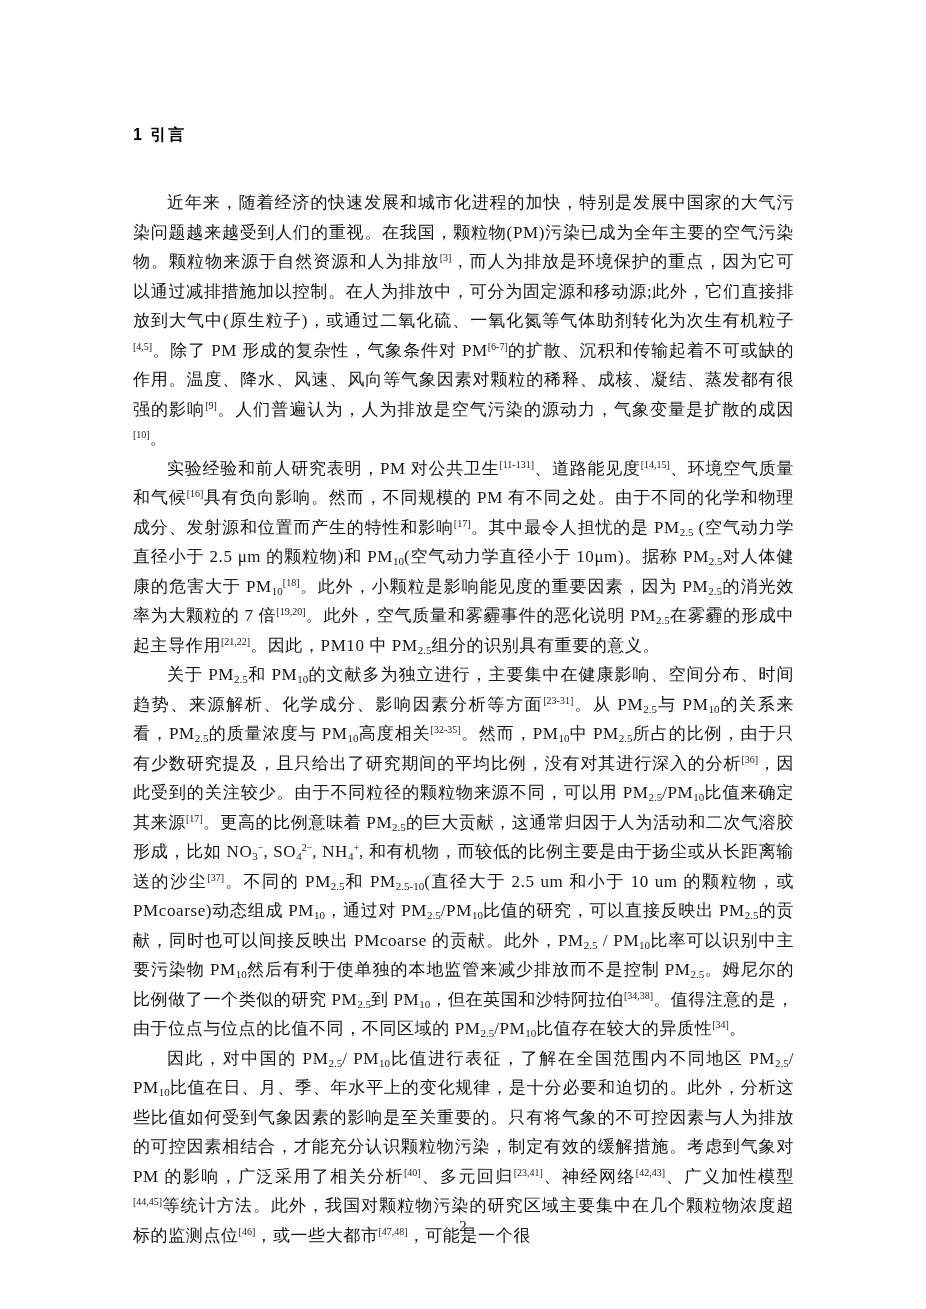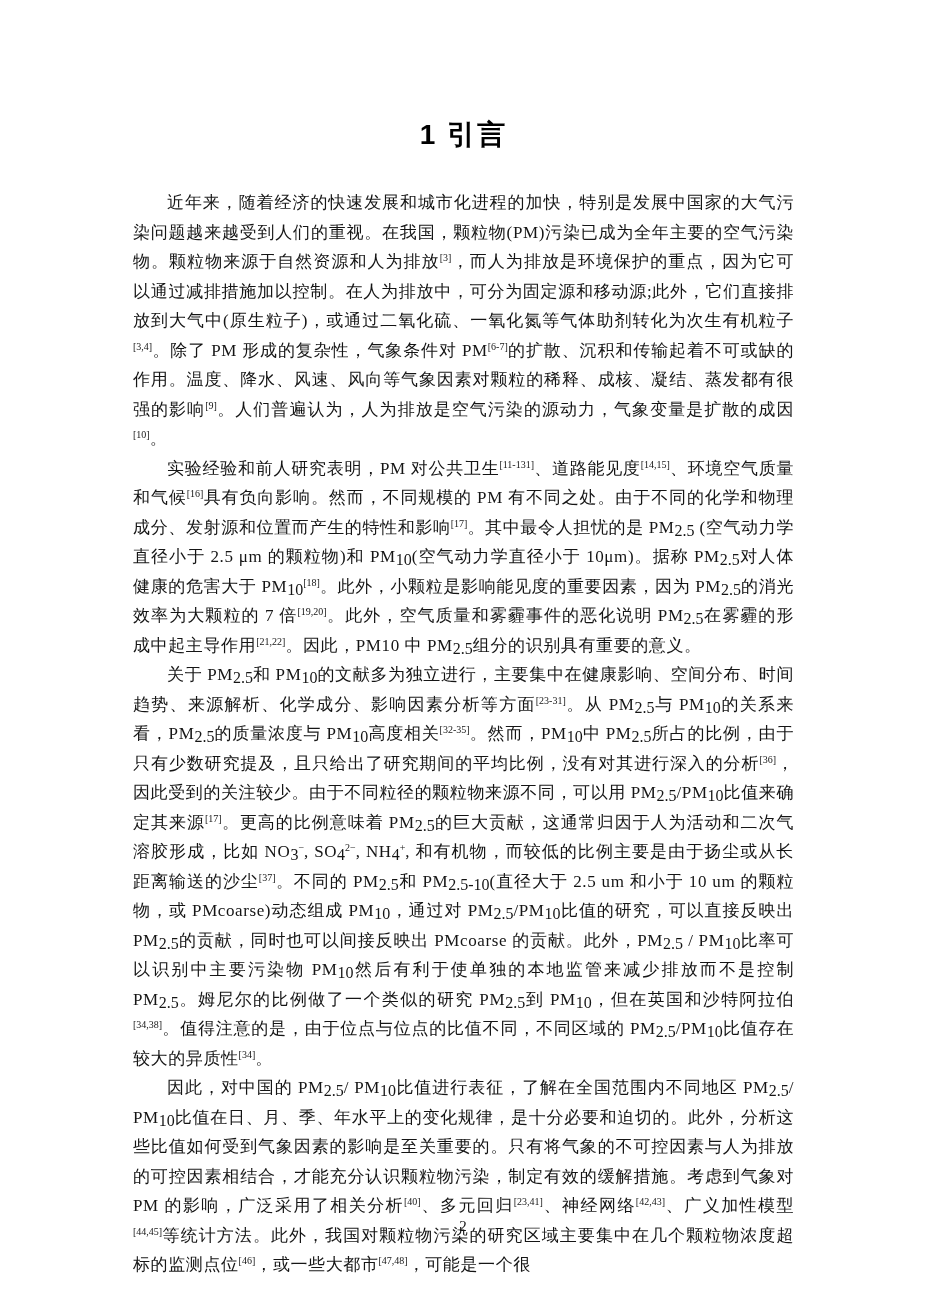--- a/index.html
+++ b/index.html
@@ -16,43 +16,42 @@
   }
   .content {
     position: absolute;
     left: 133px;
     top: 121px;
     width: 661px;
   }
   .heading {
     font-family: "Liberation Sans", "DejaVu Sans", sans-serif;
     font-weight: 700;
-    font-size: 28px;
+    font-size: 16px;
     line-height: 28px;
     letter-spacing: 2px;
     color: #000000;
     margin-bottom: 39px;
-    text-align: center;
   }
   .body-text p {
     font-size: 17px;
     line-height: 29.5px;
     letter-spacing: 0.6px;
     text-align: justify;
     text-indent: 2em;
     color: #151515;
   }
   .body-text sup {
     font-size: 10px;
     line-height: 0;
     letter-spacing: 0;
     vertical-align: 6px;
   }
   .body-text sub {
-    font-size: 16px;
+    font-size: 11px;
     line-height: 0;
     letter-spacing: 0;
     vertical-align: -3px;
   }
   .page-number {
     position: absolute;
     bottom: 74px;
     left: 0;
     width: 100%;
     text-align: center;
@@ -60,20 +59,20 @@
     color: #161616;
   }
 </style>
 </head>
 <body>
 
 <div class="page">
   <div class="content">
     <h1 class="heading">1 引言</h1>
     <div class="body-text">
-      <p>近年来，随着经济的快速发展和城市化进程的加快，特别是发展中国家的大气污染问题越来越受到人们的重视。在我国，颗粒物(PM)污染已成为全年主要的空气污染物。颗粒物来源于自然资源和人为排放<sup>[3]</sup>，而人为排放是环境保护的重点，因为它可以通过减排措施加以控制。在人为排放中，可分为固定源和移动源;此外，它们直接排放到大气中(原生粒子)，或通过二氧化硫、一氧化氮等气体助剂转化为次生有机粒子<sup>[3,4]</sup>。除了 PM 形成的复杂性，气象条件对 PM<sup>[6-7]</sup>的扩散、沉积和传输起着不可或缺的作用。温度、降水、风速、风向等气象因素对颗粒的稀释、成核、凝结、蒸发都有很强的影响<sup>[9]</sup>。人们普遍认为，人为排放是空气污染的源动力，气象变量是扩散的成因<sup>[10]</sup>。</p>
+      <p>近年来，随着经济的快速发展和城市化进程的加快，特别是发展中国家的大气污染问题越来越受到人们的重视。在我国，颗粒物(PM)污染已成为全年主要的空气污染物。颗粒物来源于自然资源和人为排放<sup>[3]</sup>，而人为排放是环境保护的重点，因为它可以通过减排措施加以控制。在人为排放中，可分为固定源和移动源;此外，它们直接排放到大气中(原生粒子)，或通过二氧化硫、一氧化氮等气体助剂转化为次生有机粒子<sup>[4,5]</sup>。除了 PM 形成的复杂性，气象条件对 PM<sup>[6-7]</sup>的扩散、沉积和传输起着不可或缺的作用。温度、降水、风速、风向等气象因素对颗粒的稀释、成核、凝结、蒸发都有很强的影响<sup>[9]</sup>。人们普遍认为，人为排放是空气污染的源动力，气象变量是扩散的成因<sup>[10]</sup>。</p>
       <p>实验经验和前人研究表明，PM 对公共卫生<sup>[11-131]</sup>、道路能见度<sup>[14,15]</sup>、环境空气质量和气候<sup>[16]</sup>具有负向影响。然而，不同规模的 PM 有不同之处。由于不同的化学和物理成分、发射源和位置而产生的特性和影响<sup>[17]</sup>。其中最令人担忧的是 PM<sub>2.5</sub> (空气动力学直径小于 2.5 μm 的颗粒物)和 PM<sub>10</sub>(空气动力学直径小于 10μm)。据称 PM<sub>2.5</sub>对人体健康的危害大于 PM<sub>10</sub><sup>[18]</sup>。此外，小颗粒是影响能见度的重要因素，因为 PM<sub>2.5</sub>的消光效率为大颗粒的 7 倍<sup>[19,20]</sup>。此外，空气质量和雾霾事件的恶化说明 PM<sub>2.5</sub>在雾霾的形成中起主导作用<sup>[21,22]</sup>。因此，PM10 中 PM<sub>2.5</sub>组分的识别具有重要的意义。</p>
       <p>关于 PM<sub>2.5</sub>和 PM<sub>10</sub>的文献多为独立进行，主要集中在健康影响、空间分布、时间趋势、来源解析、化学成分、影响因素分析等方面<sup>[23-31]</sup>。从 PM<sub>2.5</sub>与 PM<sub>10</sub>的关系来看，PM<sub>2.5</sub>的质量浓度与 PM<sub>10</sub>高度相关<sup>[32-35]</sup>。然而，PM<sub>10</sub>中 PM<sub>2.5</sub>所占的比例，由于只有少数研究提及，且只给出了研究期间的平均比例，没有对其进行深入的分析<sup>[36]</sup>，因此受到的关注较少。由于不同粒径的颗粒物来源不同，可以用 PM<sub>2.5</sub>/PM<sub>10</sub>比值来确定其来源<sup>[17]</sup>。更高的比例意味着 PM<sub>2.5</sub>的巨大贡献，这通常归因于人为活动和二次气溶胶形成，比如 NO<sub>3</sub><sup>−</sup>, SO<sub>4</sub><sup>2−</sup>, NH<sub>4</sub><sup>+</sup>, 和有机物，而较低的比例主要是由于扬尘或从长距离输送的沙尘<sup>[37]</sup>。不同的 PM<sub>2.5</sub>和 PM<sub>2.5-10</sub>(直径大于 2.5 um 和小于 10 um 的颗粒物，或 PMcoarse)动态组成 PM<sub>10</sub>，通过对 PM<sub>2.5</sub>/PM<sub>10</sub>比值的研究，可以直接反映出 PM<sub>2.5</sub>的贡献，同时也可以间接反映出 PMcoarse 的贡献。此外，PM<sub>2.5</sub> / PM<sub>10</sub>比率可以识别中主要污染物 PM<sub>10</sub>然后有利于使单独的本地监管来减少排放而不是控制 PM<sub>2.5</sub>。姆尼尔的比例做了一个类似的研究 PM<sub>2.5</sub>到 PM<sub>10</sub>，但在英国和沙特阿拉伯<sup>[34,38]</sup>。值得注意的是，由于位点与位点的比值不同，不同区域的 PM<sub>2.5</sub>/PM<sub>10</sub>比值存在较大的异质性<sup>[34]</sup>。</p>
       <p>因此，对中国的 PM<sub>2.5</sub>/ PM<sub>10</sub>比值进行表征，了解在全国范围内不同地区 PM<sub>2.5</sub>/ PM<sub>10</sub>比值在日、月、季、年水平上的变化规律，是十分必要和迫切的。此外，分析这些比值如何受到气象因素的影响是至关重要的。只有将气象的不可控因素与人为排放的可控因素相结合，才能充分认识颗粒物污染，制定有效的缓解措施。考虑到气象对 PM 的影响，广泛采用了相关分析<sup>[40]</sup>、多元回归<sup>[23,41]</sup>、神经网络<sup>[42,43]</sup>、广义加性模型<sup>[44,45]</sup>等统计方法。此外，我国对颗粒物污染的研究区域主要集中在几个颗粒物浓度超标的监测点位<sup>[46]</sup>，或一些大都市<sup>[47,48]</sup>，可能是一个很</p>
     </div>
   </div>
   <div class="page-number">2</div>
 </div>
 
 </body></html>

